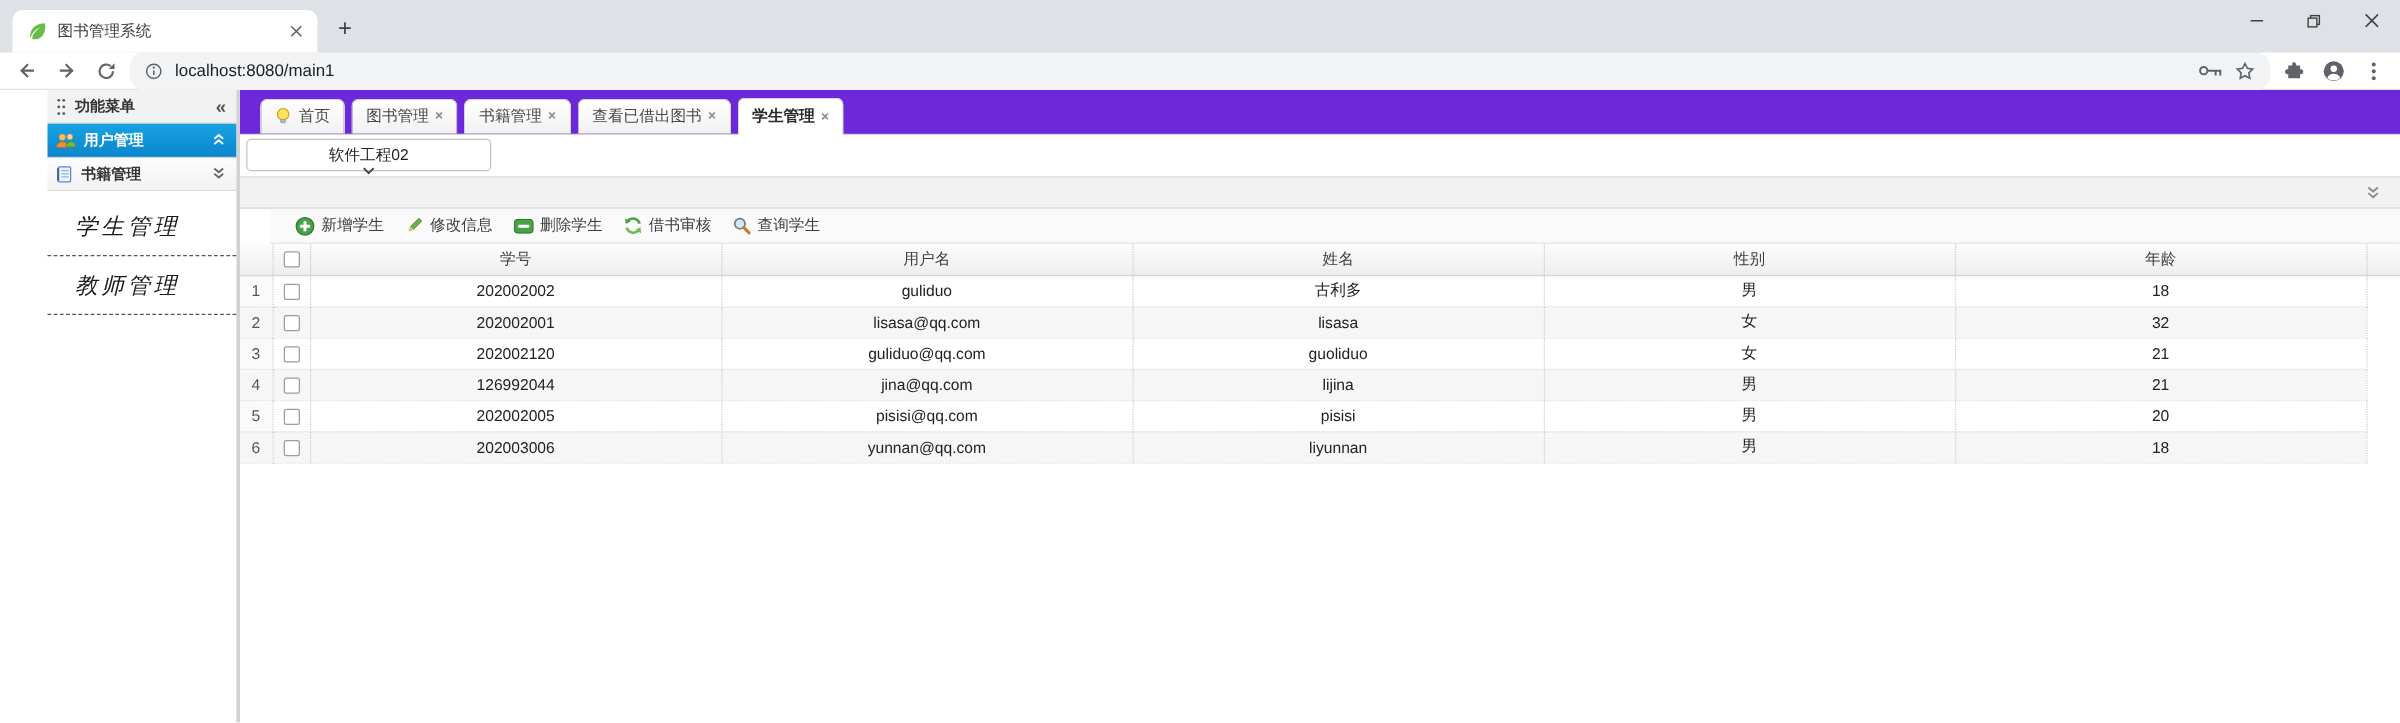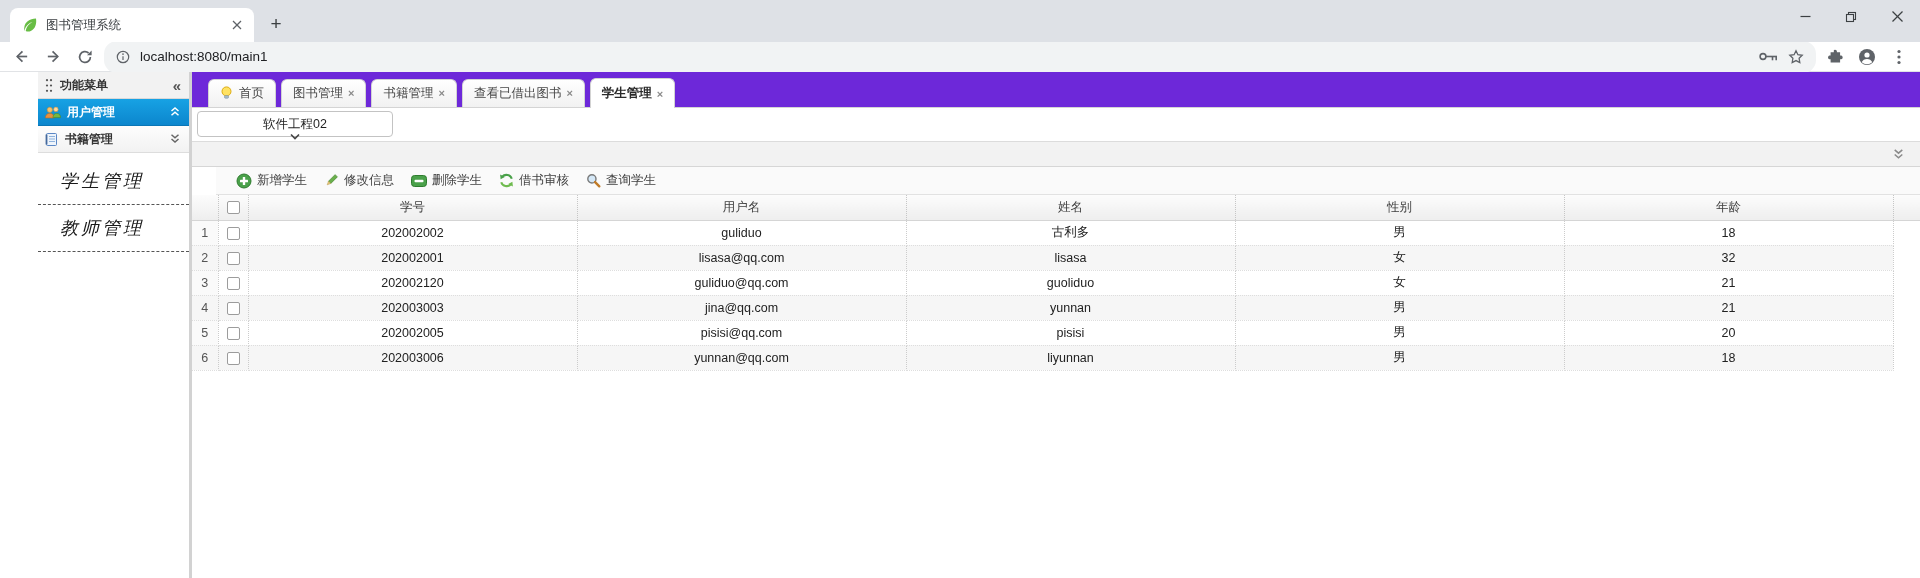--- a/index.html
+++ b/index.html
@@ -415,23 +415,23 @@
               <td>202002120</td>
               <td>guliduo@qq.com</td>
               <td>guoliduo</td>
               <td>女</td>
               <td>21</td>
               <td class="filler"></td>
             </tr>
             <tr class="grid-row alt">
               <td class="rownum">4</td>
               <td><span class="cb"></span></td>
-              <td>202003003</td>
+              <td>126992044</td>
               <td>jina@qq.com</td>
-              <td>yunnan</td>
+              <td>lijina</td>
               <td>男</td>
               <td>21</td>
               <td class="filler"></td>
             </tr>
             <tr class="grid-row">
               <td class="rownum">5</td>
               <td><span class="cb"></span></td>
               <td>202002005</td>
               <td>pisisi@qq.com</td>
               <td>pisisi</td>

